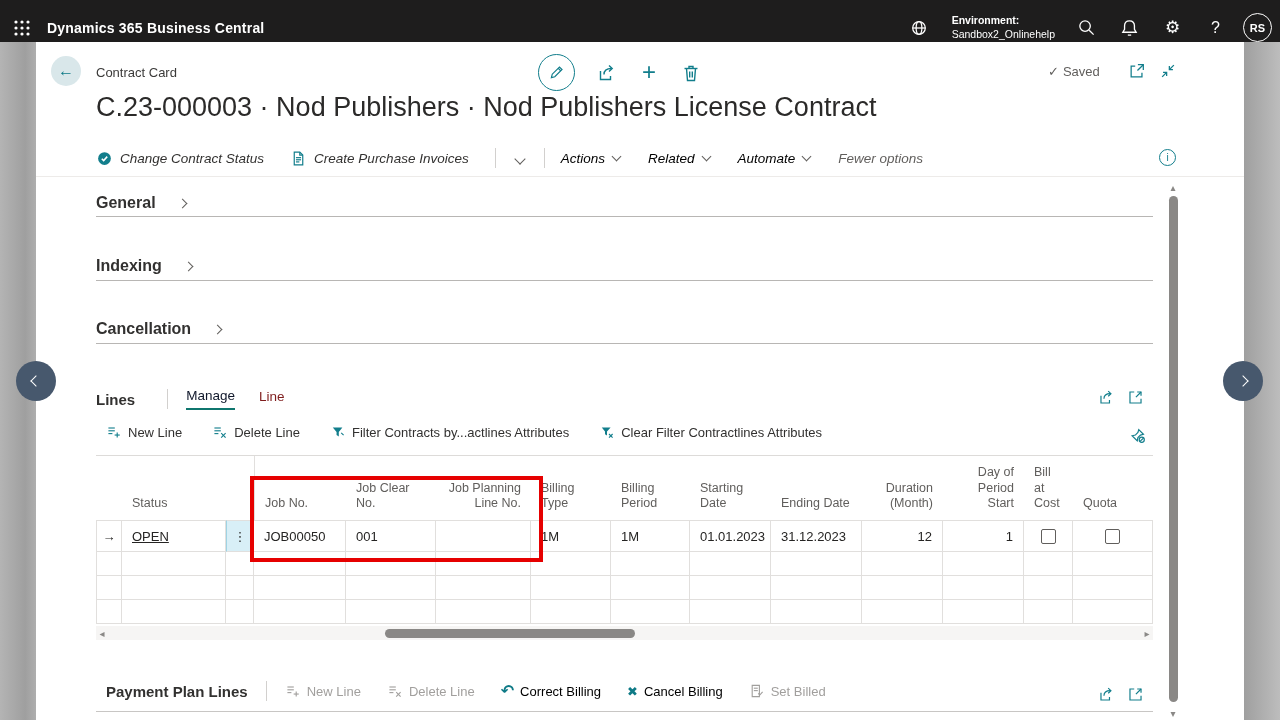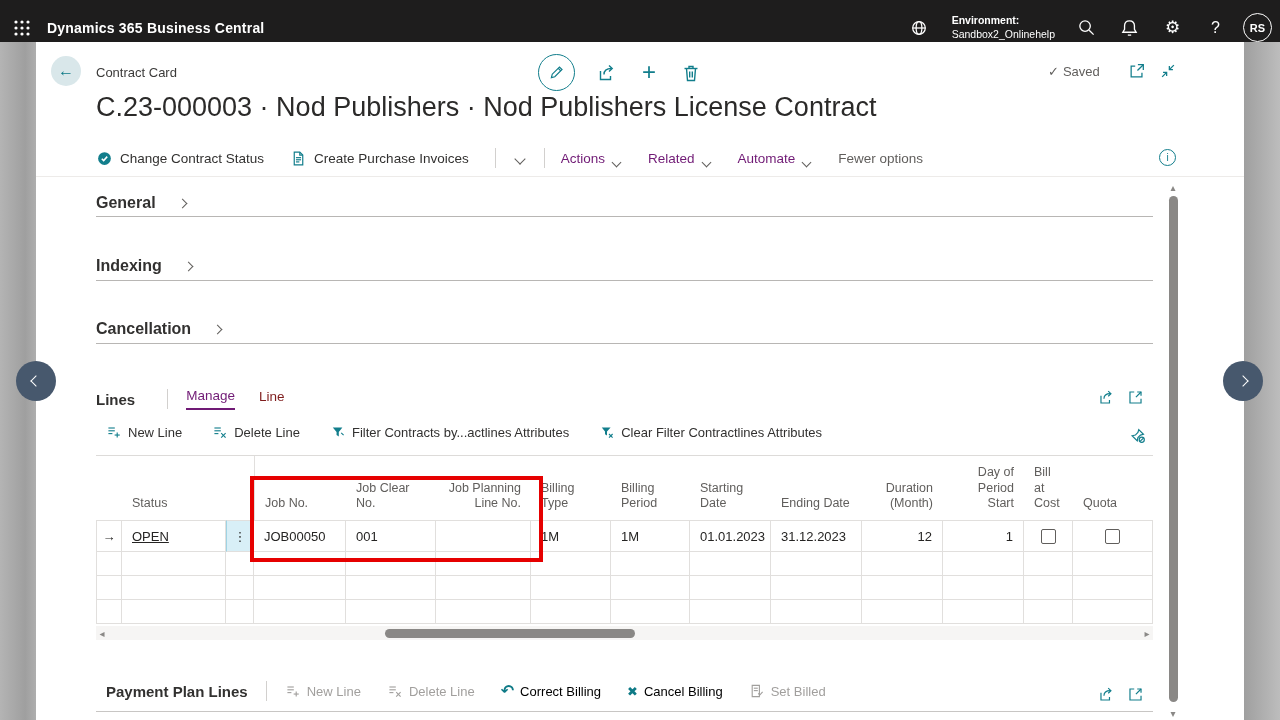--- a/index.html
+++ b/index.html
@@ -40,40 +40,40 @@
   #hdr-icons{position:absolute;left:538px;top:54px;display:flex;align-items:center;gap:22px;color:#127e8c;}
   #pencil-btn{width:35px;height:35px;border:1.4px solid #127e8c;border-radius:50%;
     display:flex;align-items:center;justify-content:center;cursor:pointer;}
   .hic{width:20px;height:20px;cursor:pointer;}
   #saved{position:absolute;left:1048px;top:64px;display:flex;align-items:center;gap:4px;
     color:#605e5c;font-size:13px;}
   #win-icons{position:absolute;left:1128px;top:62px;display:flex;gap:13px;color:#127e8c;}
   #title{position:absolute;left:96px;top:92px;font-size:27px;font-weight:300;color:#2b2a29;}
   
   #actionbar{position:absolute;left:96px;top:144px;height:28px;display:flex;align-items:center;
-    gap:0;font-size:13.5px;color:#323130;}
+    gap:0;font-size:13.5px;color:#323130;font-style:italic;}
   .ab-item{display:flex;align-items:center;gap:7px;cursor:pointer;white-space:nowrap;margin-right:26px;}
-  .ab-menu{display:flex;align-items:flex-end;gap:8px;cursor:pointer;margin-right:28px;color:#701a75;}
+  .ab-menu{display:flex;align-items:center;gap:8px;cursor:pointer;margin-right:28px;color:#000000;}
   .ab-menu .chv{color:#605e5c;width:6px;height:6px;}
   .vsep{width:1px;height:20px;background:#d2d0ce;margin-right:16px;}
   .chevbtn{color:#605e5c;cursor:pointer;margin-right:16px;padding:0 4px;}
   #fewer{color:#605e5c;cursor:pointer;}
   #info-btn{position:absolute;left:1159px;top:149px;width:15px;height:15px;border:1.2px solid #127e8c;
     border-radius:50%;color:#127e8c;font-size:10px;display:flex;align-items:center;justify-content:center;cursor:pointer;}
   #ab-divider{position:absolute;left:36px;top:176px;width:1208px;height:1px;background:#edebe9;}
   
   .section-h{position:absolute;left:96px;font-size:16px;font-weight:600;color:#323130;
     display:flex;align-items:center;gap:23px;cursor:pointer;}
   .section-h .chv{width:6px;height:6px;color:#605e5c;}
   .sec-div{position:absolute;left:96px;width:1057px;height:1px;background:#b8b6b4;}
   
   #lines-hdr{position:absolute;left:96px;top:388px;display:flex;align-items:center;height:22px;}
   #lines-title{font-size:15px;font-weight:bold;color:#323130;margin-right:32px;}
   .tab{font-size:13.5px;color:#7f1d1d;margin-right:24px;cursor:pointer;padding-bottom:5px;}
-  .tab.active{color:#701a75;border-bottom:2px solid #701a75;}
+  .tab.active{color:#0f172a;border-bottom:2px solid #0f766e;}
   #lines-hdr .vsep{margin-right:18px;}
   #lines-hdr-icons{position:absolute;left:1098px;top:389px;display:flex;gap:12px;color:#127e8c;}
   #lines-toolbar{position:absolute;left:106px;top:424px;display:flex;align-items:center;gap:30px;
     font-size:13px;color:#323130;}
   .tbi{display:flex;align-items:center;gap:6px;cursor:pointer;white-space:nowrap;}
   #pin-btn{position:absolute;left:1129px;top:427px;color:#127e8c;cursor:pointer;}
   #lines-div{position:absolute;left:96px;top:455px;width:1057px;height:1px;background:#dddbd9;}
   
   .tgrid{display:grid;grid-template-columns:26px 104px 28px 92px 90px 95px 80px 79px 81px 91px 81px 81px 49px 80px;}
   #tbl{position:absolute;left:96px;top:456px;width:1057px;font-size:13px;color:#252423;}

